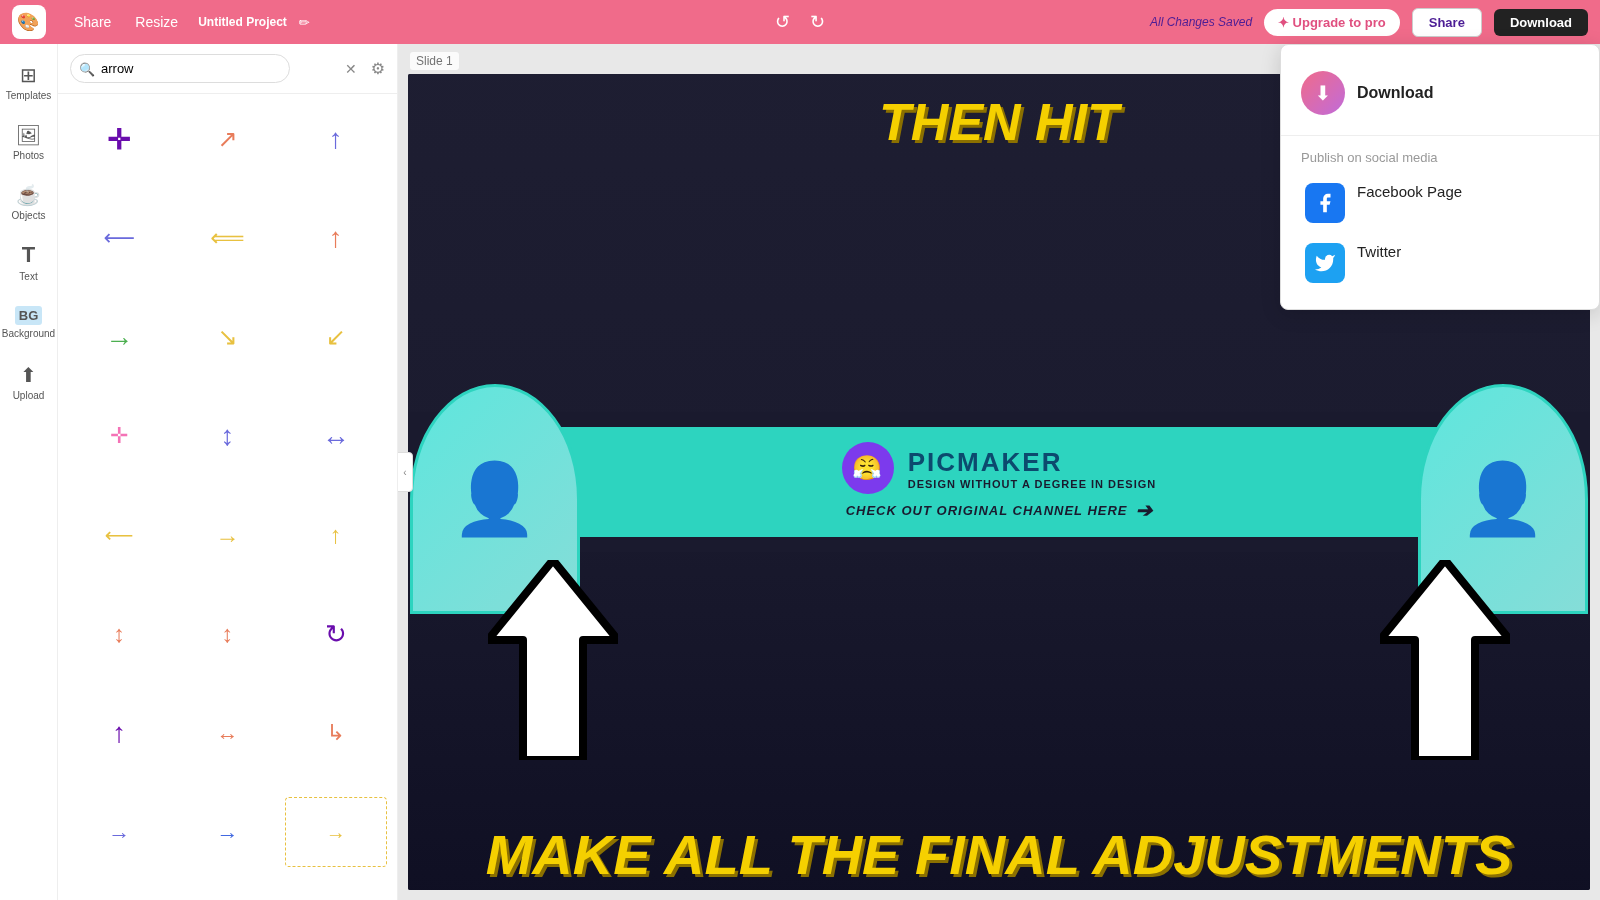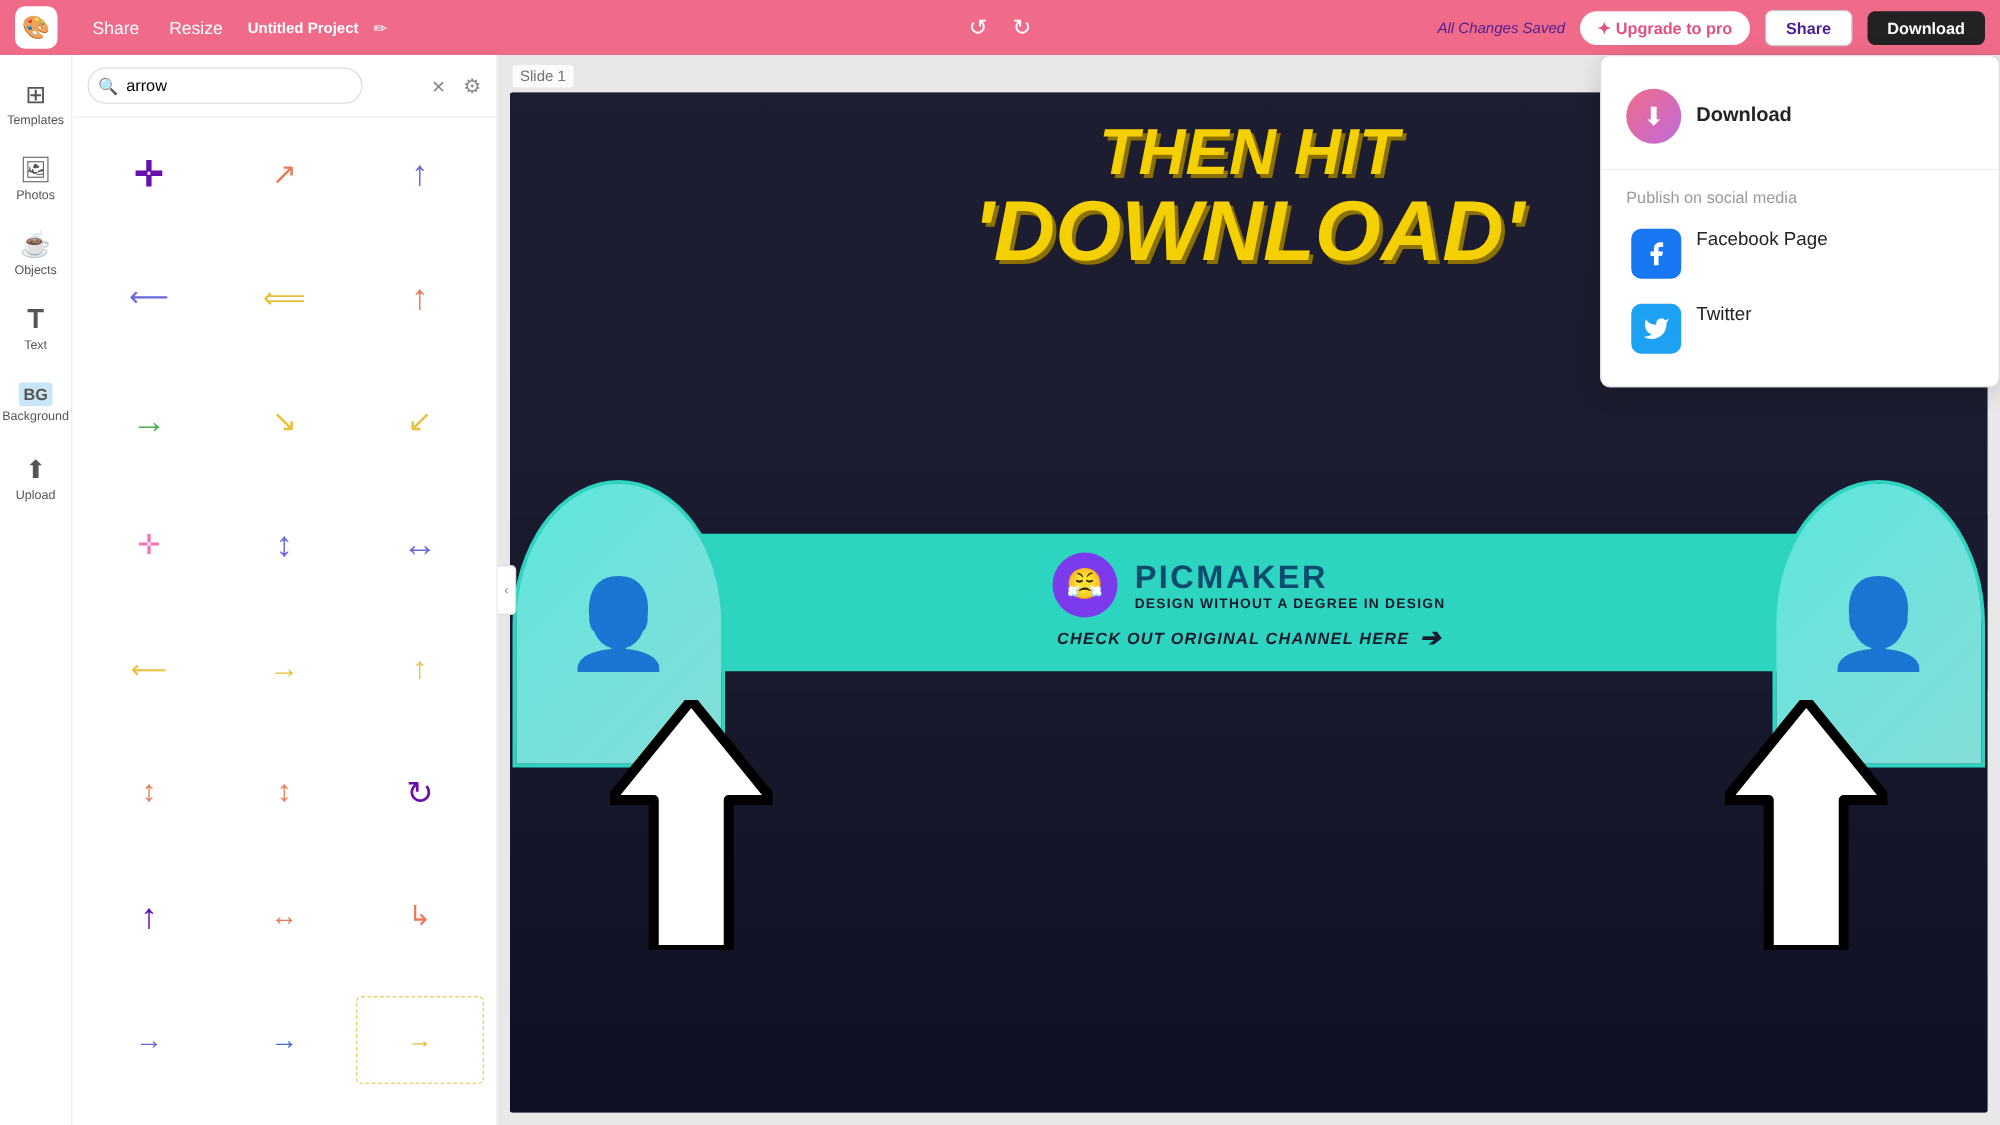--- a/index.html
+++ b/index.html
@@ -486,23 +486,25 @@
   <div class="canvas-area">
     <span class="slide-label">Slide 1</span>
 
     <div class="canvas-slide">
 
       <div style="position:absolute;top:0;left:0;right:0;height:50%;background:linear-gradient(180deg,rgba(30,30,50,0.9) 0%,rgba(30,30,50,0.2) 100%);z-index:1;"></div>
       <div style="position:absolute;bottom:0;left:0;right:0;height:50%;background:linear-gradient(0deg,rgba(15,15,35,0.95) 0%,rgba(30,30,50,0.1) 100%);z-index:1;"></div>
 
       <div class="canvas-top-text" style="z-index:10;">
         <div class="text-then-hit">THEN HIT</div>
-        <div class="text-download-big">'DOWNLOAD'</div>
-      </div>
-
+      </div>
+
+      <div class="canvas-bottom-text" style="z-index:10;">
+        <div class="text-make-all" style="font-size:56px;">MAKE ALL THE FINAL ADJUSTMENTS</div>
+      </div>
 
       <div style="position:absolute;top:50%;left:0;right:0;height:140px;transform:translateY(-50%);background:#1a1a2e;z-index:3;"></div>
 
       <div style="position:absolute;top:50%;left:90px;right:90px;height:110px;transform:translateY(-50%);background:#2dd4bf;z-index:4;display:flex;align-items:center;justify-content:center;flex-direction:column;gap:4px;">
         <div style="display:flex;align-items:center;gap:14px;">
 
           <div style="width:52px;height:52px;background:#7c3aed;border-radius:50%;display:flex;align-items:center;justify-content:center;font-size:24px;">😤</div>
           <div>
             <div class="banner-picmaker">PICMAKER</div>
             <div class="banner-tagline">DESIGN WITHOUT A DEGREE IN DESIGN</div>

